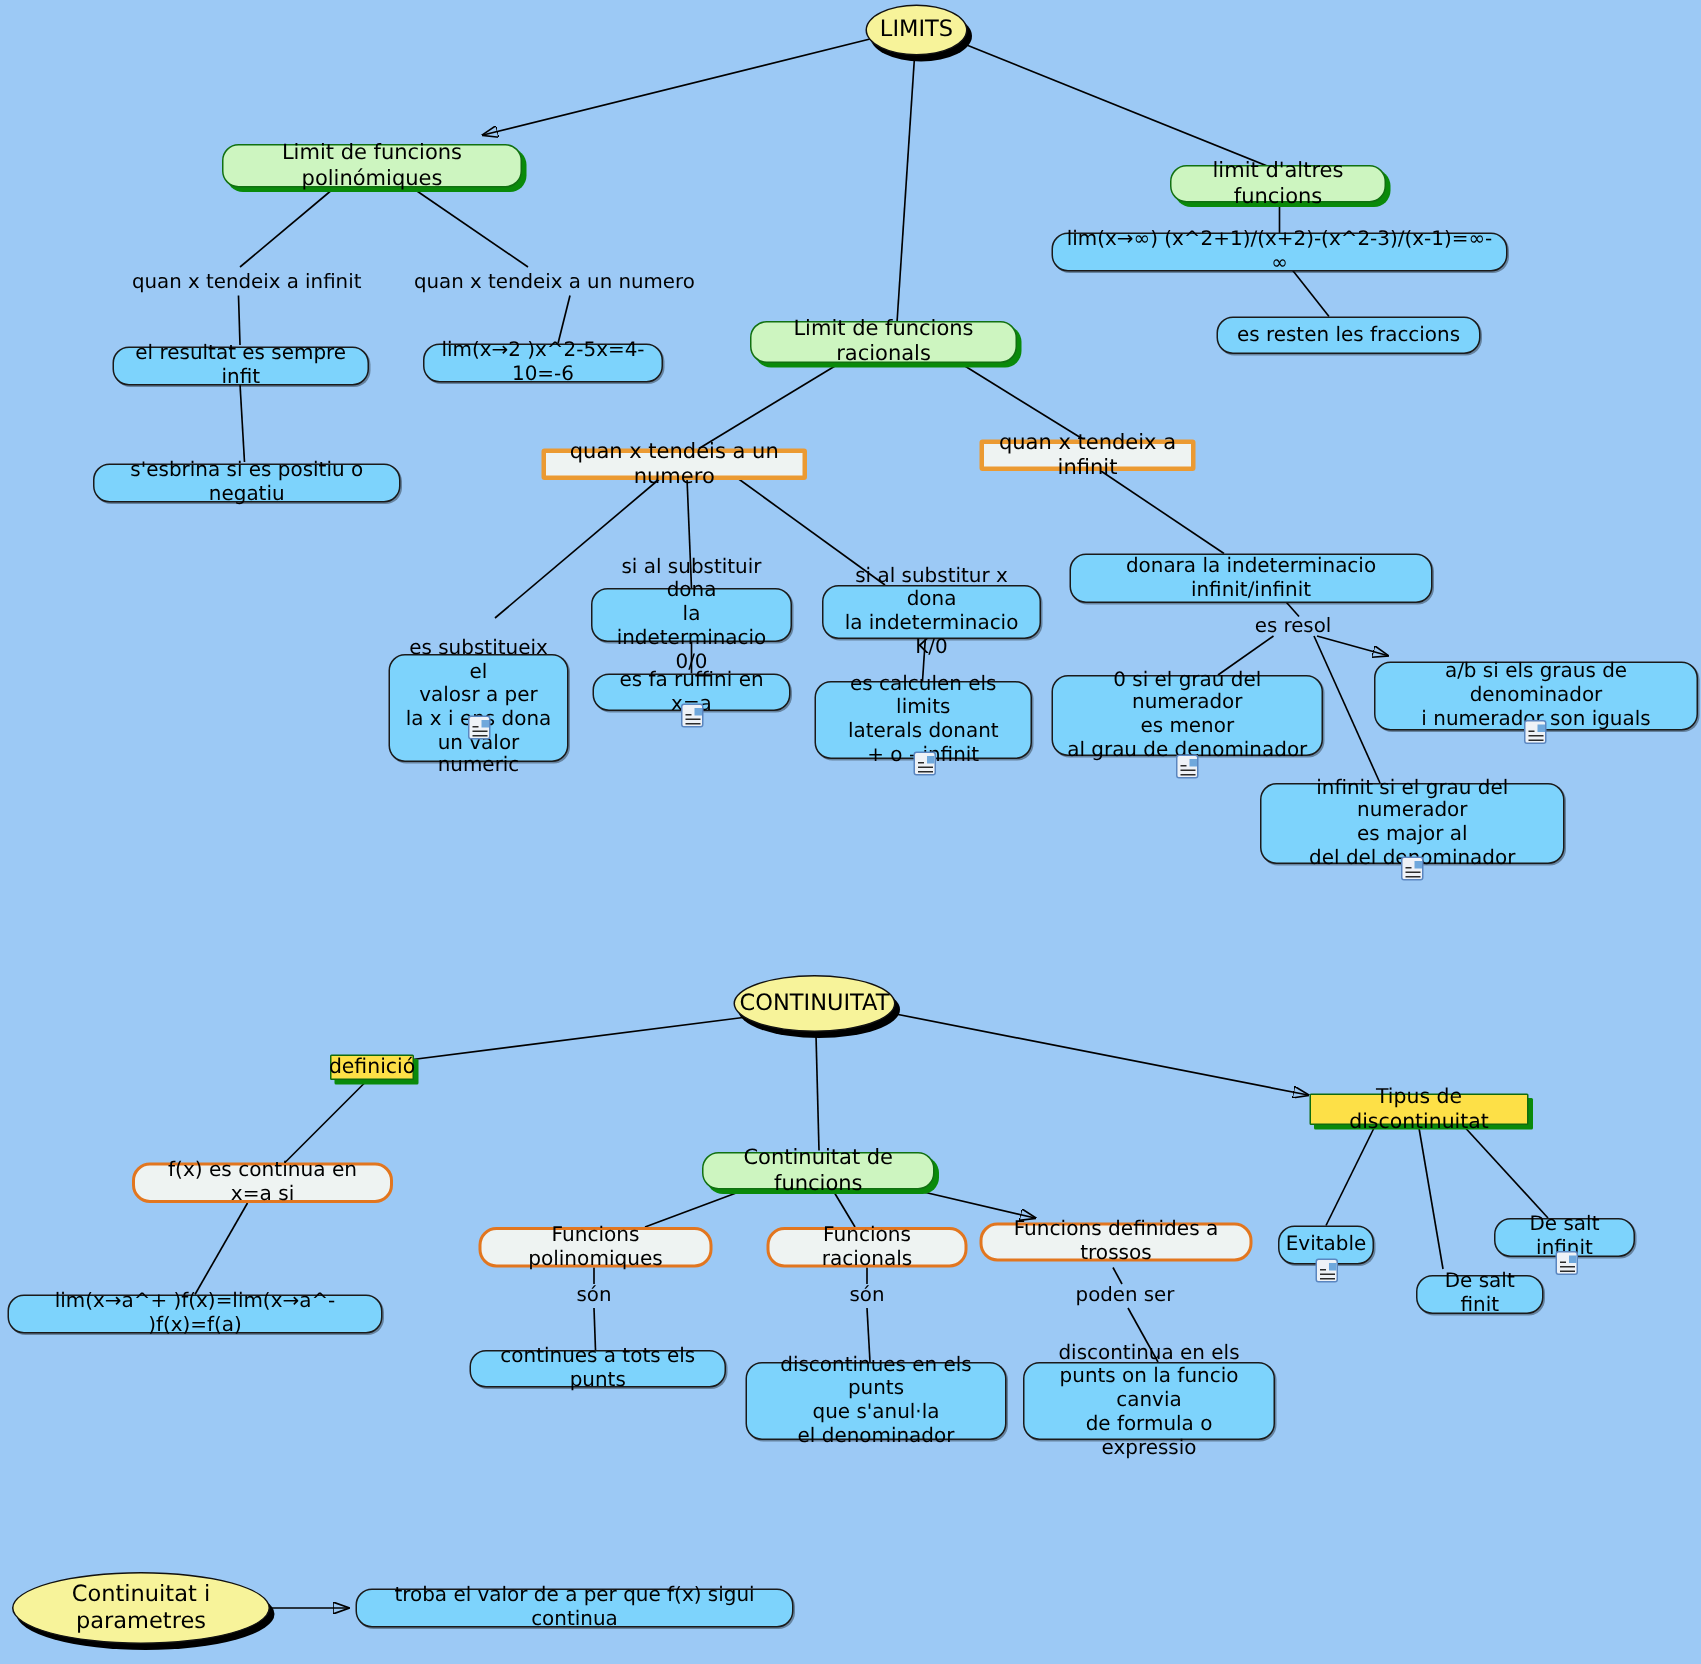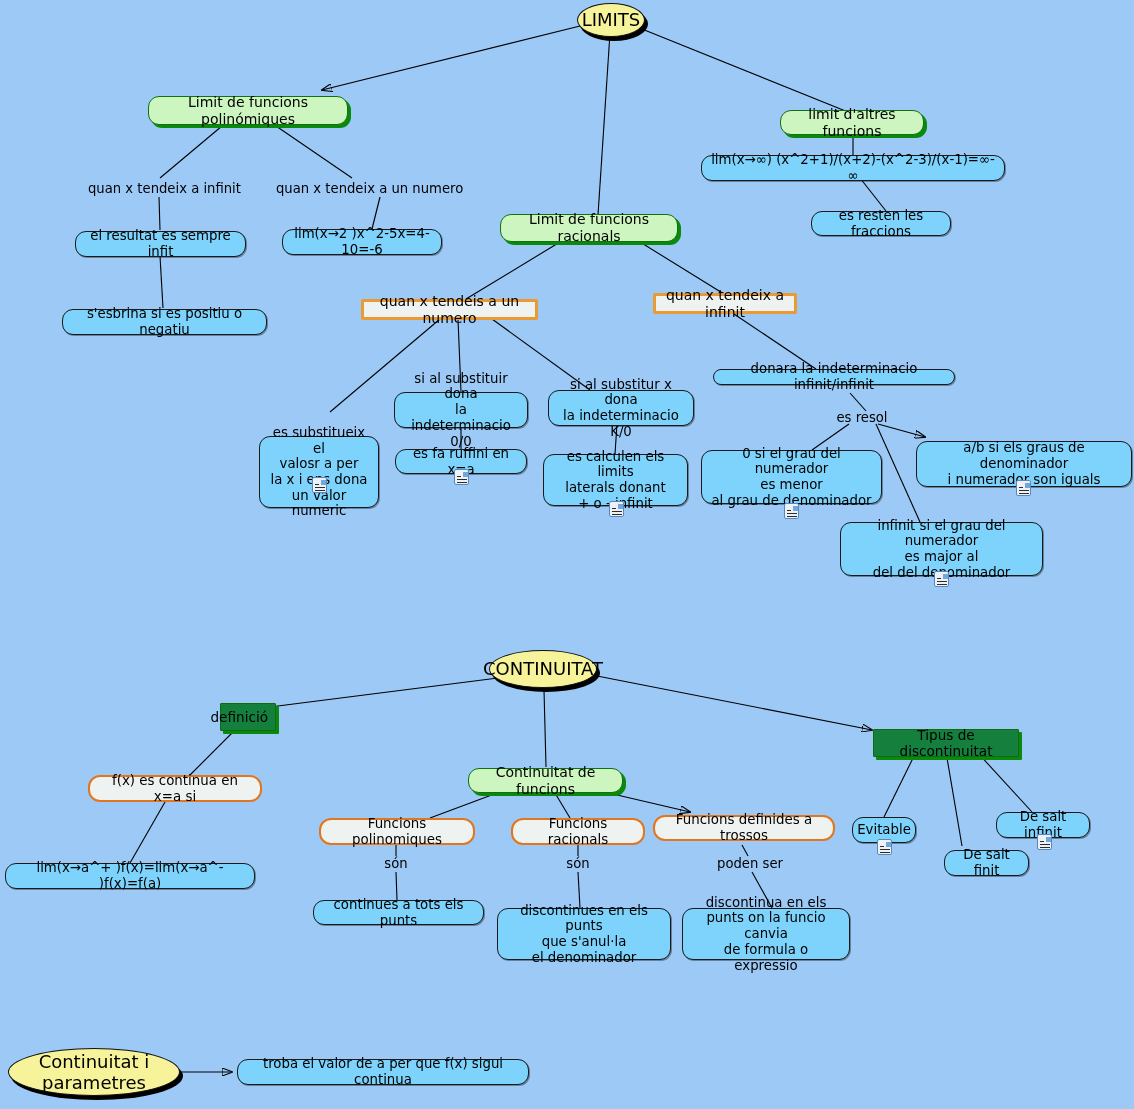--- a/index.html
+++ b/index.html
@@ -56,27 +56,26 @@
   .n-green {
     background: #cdf5c0;
     border: 1.4px solid #117011;
     border-radius: 11px;
     font-size: 14px;
     padding: 4px 12px;
     box-shadow: 3px 3px 0 #0a8a0a;
   }
   
   .n-green-rect {
-    background: #15803d;
+    background: #fde047;
     border: 1.4px solid #0f6b0f;
     border-radius: 1px;
     font-size: 13.6px;
-    padding: 13px 7px;
+    padding: 2px 7px;
     box-shadow: 3px 3px 0 #0a8a0a;
-    justify-content: flex-end;
   }
 
   
   .n-orange-rect {
     background: #eef3f2;
     border: 3px solid #eb9a32;
     border-radius: 2px;
     font-size: 14px;
     padding: 1px 6px;
   }
@@ -87,21 +86,21 @@
     border-radius: 12px;
     font-size: 13.4px;
     padding: 4px 10px;
   }
 
   
   .n-ellipse {
     background: #f7f39a;
     border: 1.6px solid #111;
     border-radius: 50%;
-    font-size: 18px;
+    font-size: 15px;
     box-shadow: 3px 4px 0 #000;
   }
 
   
   .linktext {
     position: absolute;
     font-size: 13.2px;
     color: #000;
     white-space: nowrap;
     text-align: center;
@@ -228,21 +227,21 @@
   </div>
 
   <div class="node n-plain" style="left:282px; top:229px; width:160px; height:26px;">
     <span>lim(x→2 )x^2-5x=4-10=-6</span>
   </div>
 
   <div class="node n-plain" style="left:701px; top:155px; width:304px; height:26px;">
     <span>lim(x→∞) (x^2+1)/(x+2)-(x^2-3)/(x-1)=∞-∞</span>
   </div>
 
-  <div class="node n-plain" style="left:811px; top:211px; width:140px; height:25px;">
+  <div class="node n-plain" style="left:811px; top:211px; width:176px; height:25px;">
     <span>es resten les fraccions</span>
   </div>
 
   <div class="node n-orange-rect" style="left:361px; top:299px; width:177px; height:21px;">
     <span>quan x tendeis a un numero</span>
   </div>
 
   <div class="node n-orange-rect" style="left:653px; top:293px; width:144px; height:21px;">
     <span>quan x tendeix a infinit</span>
   </div>
@@ -285,21 +284,21 @@
 laterals donant
 + o - infinit</span>
   </div>
   <div class="doc-icon" style="left:609px; top:501px;">
     <i class="sq"></i>
       <i class="l3"></i>
       <i class="l1"></i>
       <i class="l2"></i>
   </div>
 
-  <div class="node n-plain" style="left:713px; top:369px; width:242px; height:16px;">
+  <div class="node n-plain" style="left:713px; top:369px; width:242px; height:33px;">
     <span>donara la indeterminacio infinit/infinit</span>
   </div>
 
   <div class="linktext" style="left:832px; top:410px; width:60px;">
     <span>es resol</span>
   </div>
 
   <div class="node n-plain" style="left:701px; top:450px; width:181px; height:54px;">
     <span>0 si el grau del numerador
 es menor

